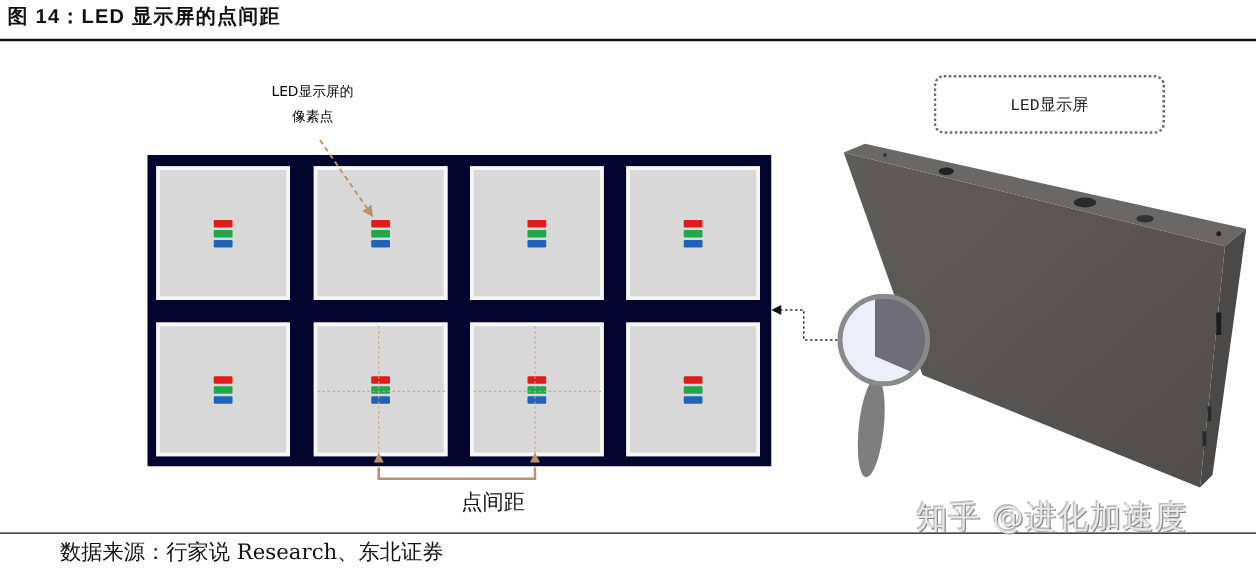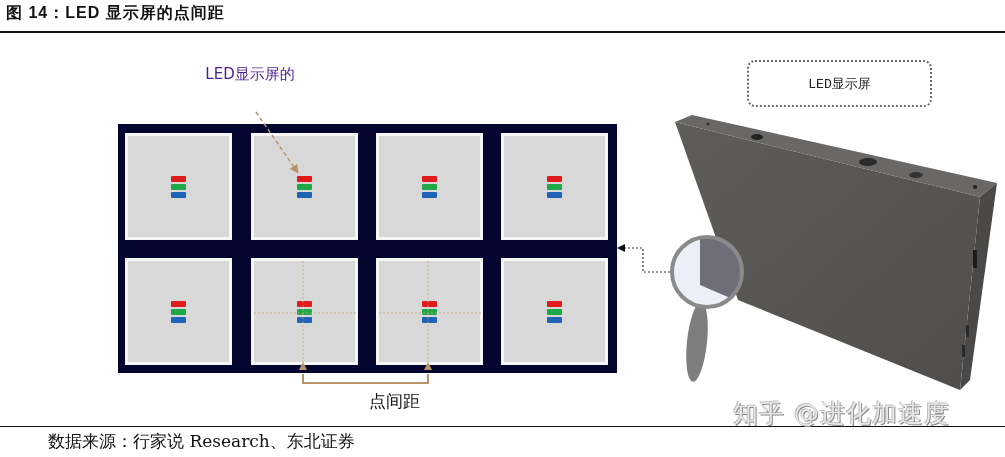--- a/index.html
+++ b/index.html
@@ -10,21 +10,21 @@
   .rule { position: absolute; left: 0; width: 1005px; height: 1.5px; background: #111; }
   .rule.top { top: 31px; }
   .rule.bottom { top: 426px; height: 1.2px; }
   .source { position: absolute; left: 6px; top: 430px; font-family: "DejaVu Serif", "Liberation Serif", serif;
             font-size: 17px; white-space: nowrap; margin-left: 42px; }
   .watermark { position: absolute; left: 733px; top: 397px; font-size: 25px; color: #e8e8e8;
                letter-spacing: 1px; white-space: nowrap;
                text-shadow: 1px 1px 0 #8a8a8a, -1px -1px 0 #bdbdbd; }
 
   .pixel-label { position: absolute; left: 180px; top: 64px; width: 140px; text-align: center;
-                 font-size: 15px; line-height: 20px; color: #4c1d95; }
+                 font-size: 11px; line-height: 20px; color: #000000; }
   .panel { position: absolute; left: 118px; top: 124px; width: 499px; height: 249px; background: #03052e; }
   .cell { position: absolute; width: 101px; height: 101px; background: #d8d8d8; border: 3px solid #f6f6f6; }
   .led { position: absolute; width: 15px; height: 22px; }
   .led span { display: block; height: 6px; margin-bottom: 2px; border-radius: 1px; }
   .led .r { background: #e01b1b; }
   .led .g { background: #1fa84a; }
   .led .b { background: #1f63b8; }
   .pitch-label { position: absolute; left: 320px; top: 390px; width: 100px; text-align: right; font-size: 17px; }
   .screen-tag { position: absolute; left: 747px; top: 60px; width: 181px; height: 43px;
                 border: 2px dotted #6b6b6b; border-radius: 8px; display: flex; align-items: center;
@@ -32,20 +32,21 @@
   svg.overlay { position: absolute; left: 0; top: 0; }
 </style>
 </head>
 <body>
 
 <div class="fig-title">图 14：LED 显示屏的点间距</div>
 <div class="rule top"></div>
 
 <div class="pixel-label">
   <div>LED显示屏的</div>
+  <div>像素点</div>
 </div>
 
 <div class="panel">
 
   <div class="cell" style="left:7px; top:9px;">
     <div class="led" style="left:43px; top:40px;">
         <span class="r"></span>
         <span class="g"></span>
         <span class="b"></span>
       </div>

